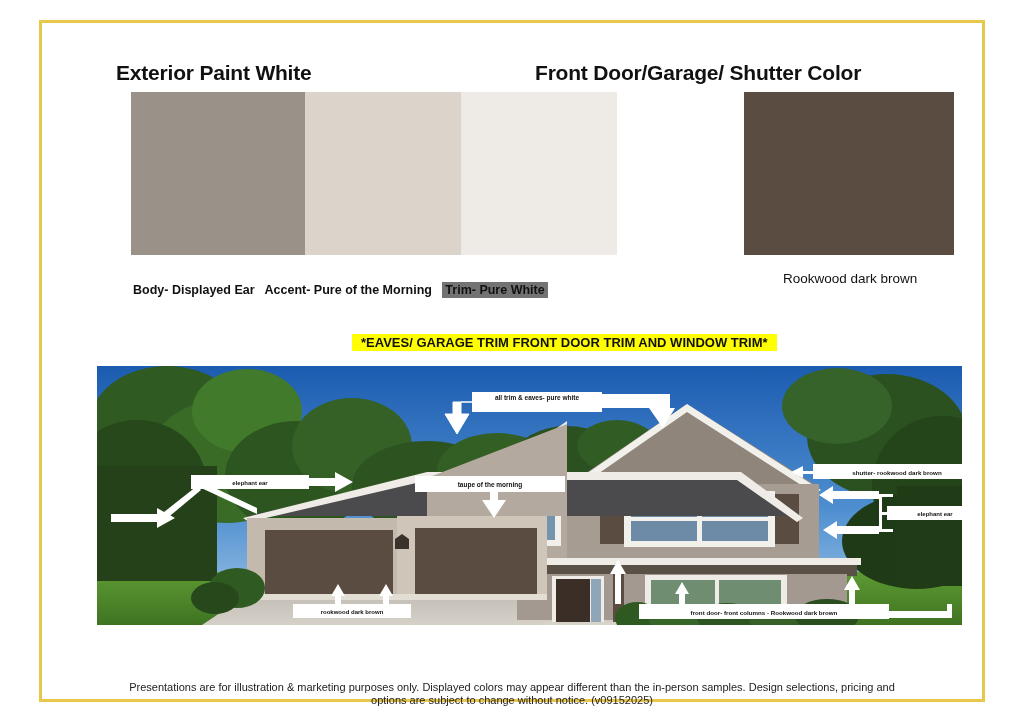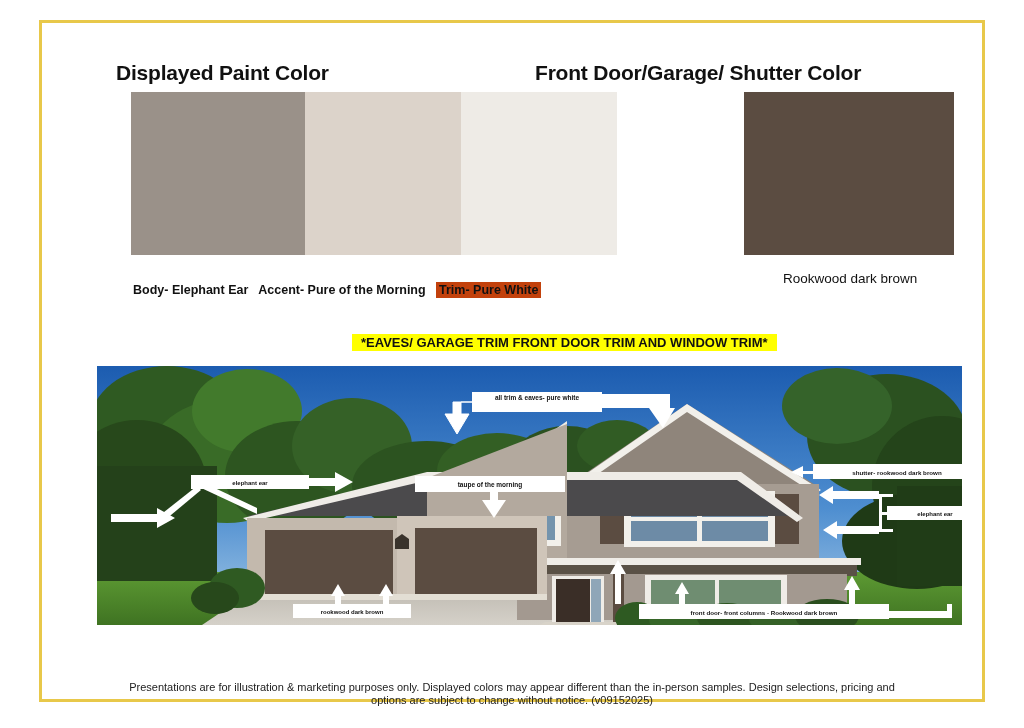--- a/index.html
+++ b/index.html
@@ -136,35 +136,35 @@
     font-size: 11px;
     line-height: 13px;
     color: #222222;
   }
 </style>
 </head>
 <body>
 
 <div class="sheet-frame" style="border-color: rgb(232, 200, 74);"></div>
 
-<div class="heading heading-left">Displayed Paint Color</div>
+<div class="heading heading-left">Exterior Paint White</div>
 <div class="heading heading-right">Front Door/Garage/ Shutter Color</div>
 
 <div class="swatch-row-left">
   <div class="swatch swatch-body" style="background: rgb(154, 145, 137);"></div>
   <div class="swatch swatch-accent" style="background: rgb(220, 211, 202);"></div>
   <div class="swatch swatch-trim" style="background: rgb(238, 235, 230);"></div>
 </div>
 
 <div class="swatch-right" style="background: rgb(91, 76, 65);"></div>
 
 <div class="caption-left">
-  <span>Body- Elephant Ear</span>&nbsp;&nbsp;
+  <span>Body- Displayed Ear</span>&nbsp;&nbsp;
   <span>Accent- Pure of the Morning</span>&nbsp;&nbsp;
-  <span class="hl" style="background: #c2410c;">Trim- Pure White</span>
+  <span class="hl" style="background: #737373;">Trim- Pure White</span>
 </div>
 <div class="caption-eaves" style="background: rgb(255, 255, 0);">*EAVES/ GARAGE TRIM FRONT DOOR TRIM AND WINDOW TRIM*</div>
 <div class="caption-right">Rookwood dark brown</div>
 
 <div class="render-wrap">
   <svg class="render-svg" width="865" height="259" viewBox="0 0 865 259">
     <defs>
       <linearGradient id="sky" x1="0" y1="0" x2="0" y2="1">
         <stop offset="0%" stop-color="#1c5cb0"></stop>
         <stop offset="55%" stop-color="#4e8ed0"></stop>

